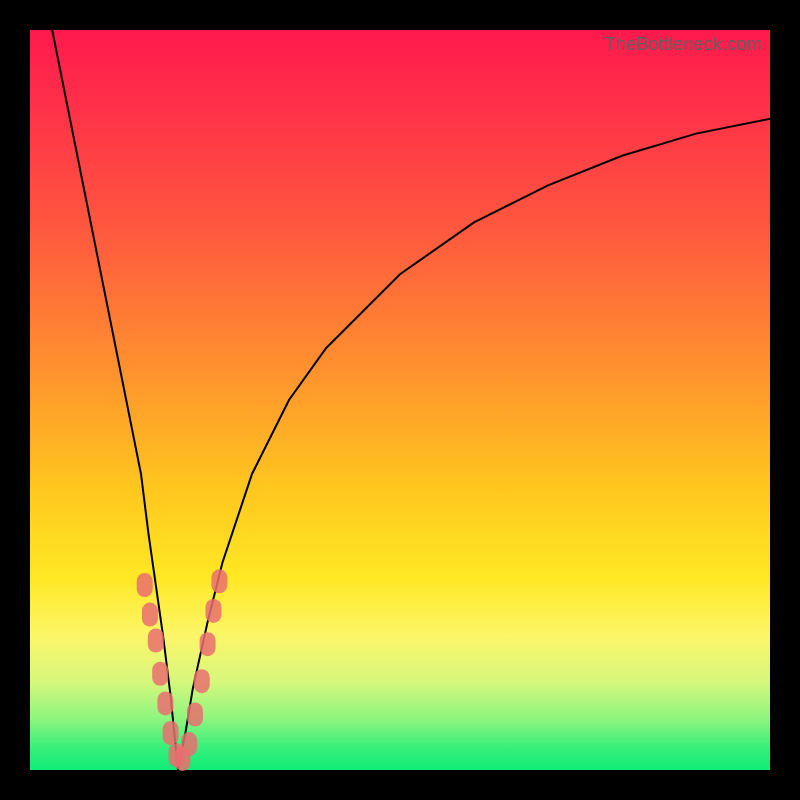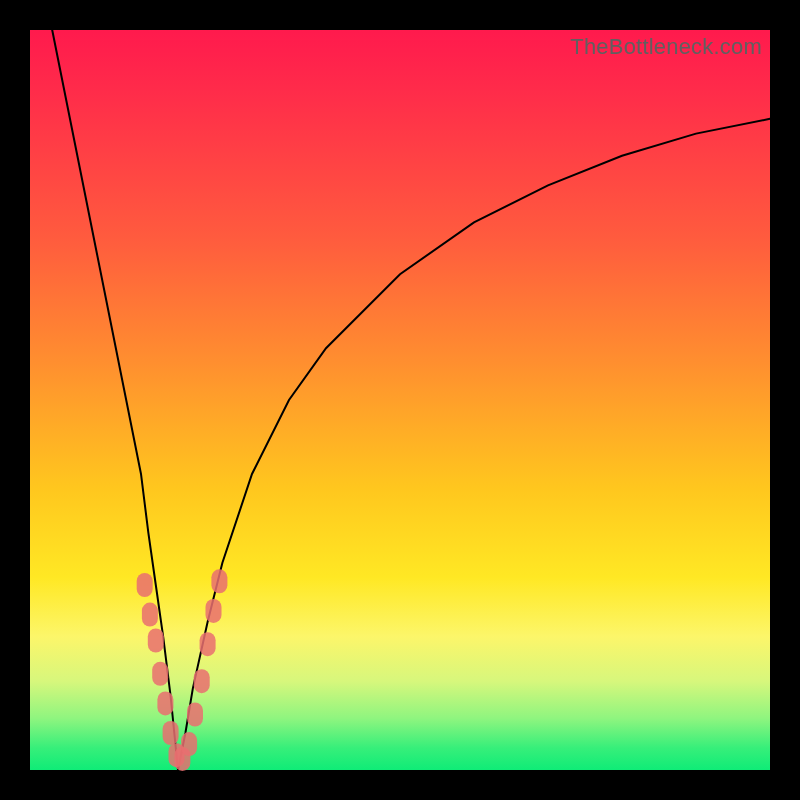--- a/index.html
+++ b/index.html
@@ -36,21 +36,21 @@
       #8ff57f 93%,
       #37ef7a 97%,
       #0fec77 100%
     );
   }
   .watermark {
     position: absolute;
     top: 4px;
     right: 8px;
     color: #606060;
-    font-size: 22px;
+    font-size: 18px;
     font-weight: 400;
     letter-spacing: 0.2px;
     user-select: none;
   }
   svg.curve {
     position: absolute;
     left: 0;
     top: 0;
     width: 740px;
     height: 740px;

